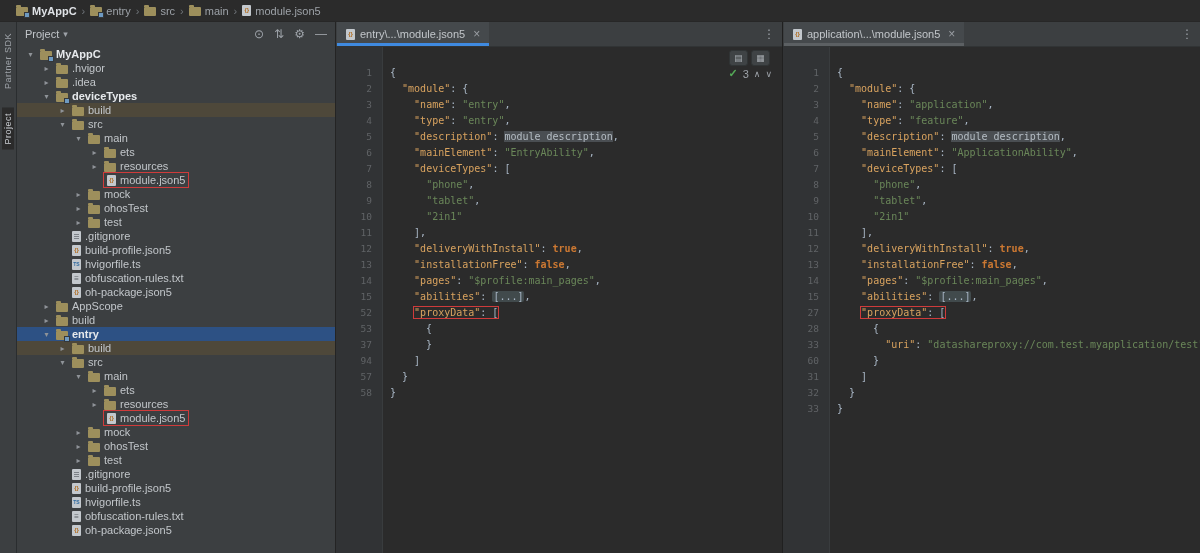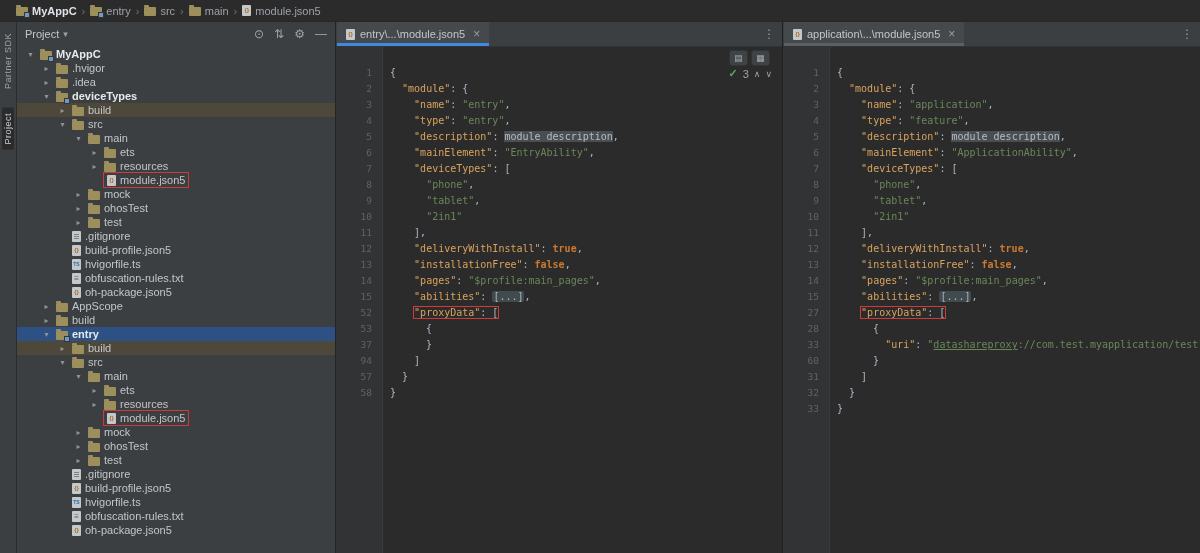--- a/index.html
+++ b/index.html
@@ -75,21 +75,21 @@
       font-size:10px;}
   .cline{display:flex;height:16px;line-height:16px;position:relative;}
   .gut{width:36px;flex-shrink:0;text-align:right;padding-right:10px;color:#606366;font-size:9.5px;}
   .ctext{white-space:pre;padding-left:8px;color:#a9b7c6;}
   .tk-p{color:#a9b7c6;}
   .tk-k{color:#d9a35f;}
   .tk-s{color:#6a8759;}
   .tk-b{color:#cc7832;font-weight:bold;}
   .tk-f{background:#414a4c;color:#a9b7c6;border-radius:2px;padding:0 1px;cursor:pointer;}
   .tk-i{background:#4a4e52;color:#b5bdc4;}
-  .tk-l{color:#6a8759;text-decoration:underline;cursor:pointer;}
+  .tk-l{color:#6a8759;cursor:pointer;}
   .red-box{outline:1px solid #cf3b3b;outline-offset:0;}
   .tree-box{display:inline-flex;align-items:center;gap:4px;padding:0 3px;}
 
   .float-tools{position:absolute;top:3px;right:12px;display:flex;gap:3px;}
   .ft-btn{width:17px;height:14px;background:#3f4345;border:1px solid #303435;border-radius:3px;
       color:#a6abb0;font-size:9px;display:flex;align-items:center;justify-content:center;}
   .inspect{position:absolute;top:20px;right:10px;display:flex;align-items:center;gap:5px;
       font-family:"Liberation Sans",sans-serif;font-size:11px;color:#9da2a8;}
   .inspect .ok{color:#54a857;font-weight:bold;}
   .inspect .nav{font-size:9px;color:#9da2a8;}

